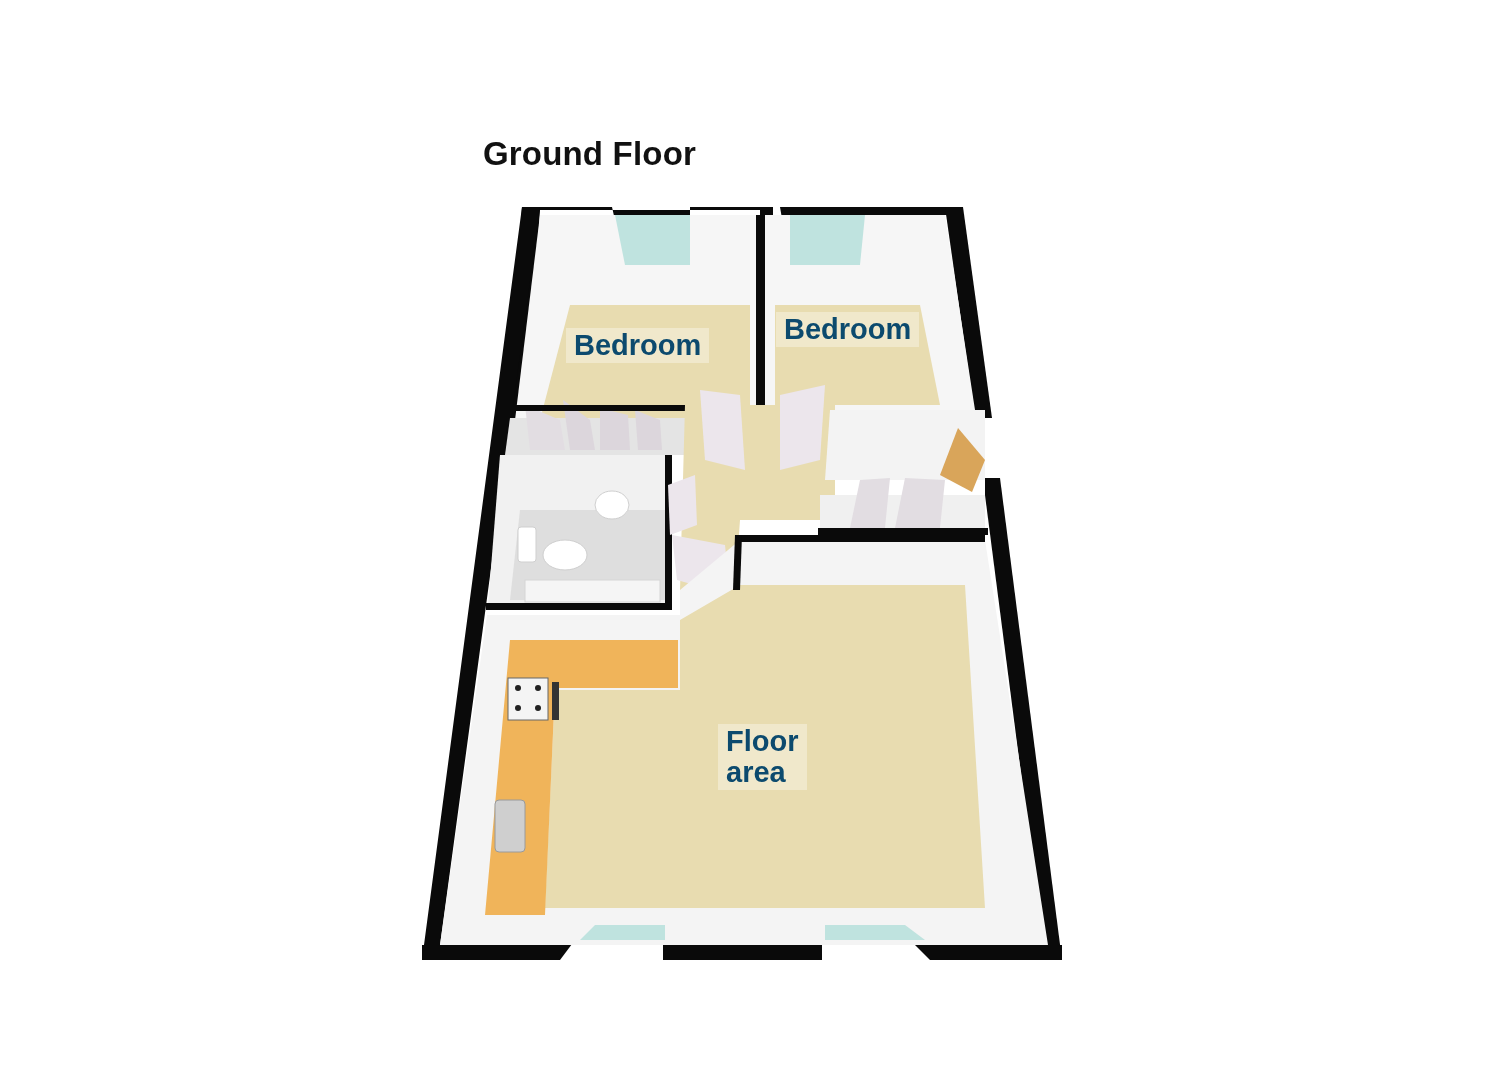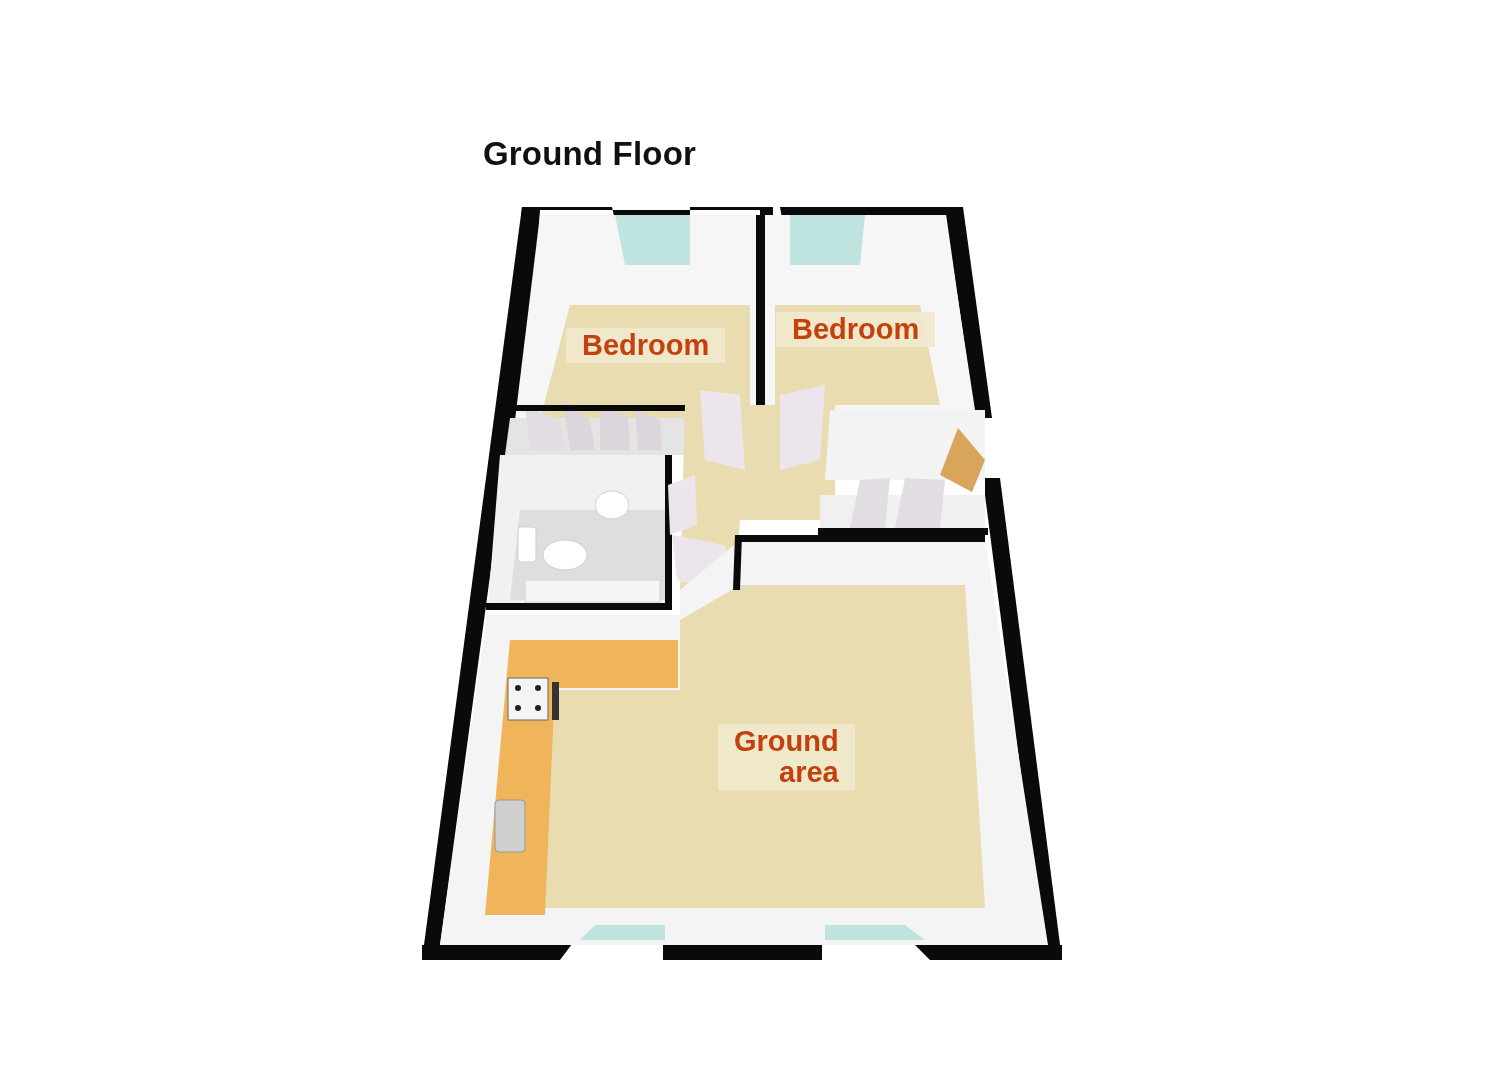--- a/index.html
+++ b/index.html
@@ -1,22 +1,22 @@
 <!DOCTYPE html>
 <html><head>
 <meta charset="utf-8">
 <style>
   html, body { margin: 0; padding: 0; background: #ffffff; }
   body { width: 1485px; height: 1080px; position: relative; overflow: hidden;
          font-family: "Liberation Sans", sans-serif; }
   .title { position: absolute; left: 0; width: 1179px; top: 135px; text-align: center;
            font-weight: bold; font-size: 33px; color: #111; letter-spacing: 0.2px; }
   svg.plan { position: absolute; left: 0; top: 0; }
-  .label { position: absolute; background: rgba(240,232,205,0.92); color: #c2410c; font-weight: bold;
-           font-size: 29px; line-height: 31px; padding: 2px 16px; text-align: right; }
+  .label { position: absolute; background: rgba(240,232,205,0.92); color: #0c4a6e; font-weight: bold;
+           font-size: 29px; line-height: 31px; padding: 2px 8px; text-align: left; }
 </style>
 </head>
 <body>
 
 <div class="title">Ground Floor</div>
 
 <svg class="plan" width="1485" height="1080" viewBox="0 0 1485 1080">
 
   <g>
     <polygon points="522,207 612,207 625,265 690,265 690,207 773,207 773,418 760,418 760,210 540,210 525,440 505,440" fill="#0a0a0a"></polygon>
@@ -101,15 +101,15 @@
     <circle cx="518" cy="708" r="3" fill="#222"></circle>
       <circle cx="538" cy="708" r="3" fill="#222"></circle>
     <rect x="552" y="682" width="7" height="38" fill="#333"></rect>
     <rect x="495" y="800" width="30" height="52" rx="4" fill="#cfcfcf" stroke="#9a9a9a"></rect>
   </g>
 </svg>
 
 <div class="label" style="left:566px; top:328px;">Bedroom</div>
 <div class="label" style="left:776px; top:312px;">Bedroom</div>
 <div class="label" style="left:718px; top:724px;">
-  <div>Ground</div>
+  <div>Floor</div>
   <div>area</div>
 </div>
 
 </body></html>

